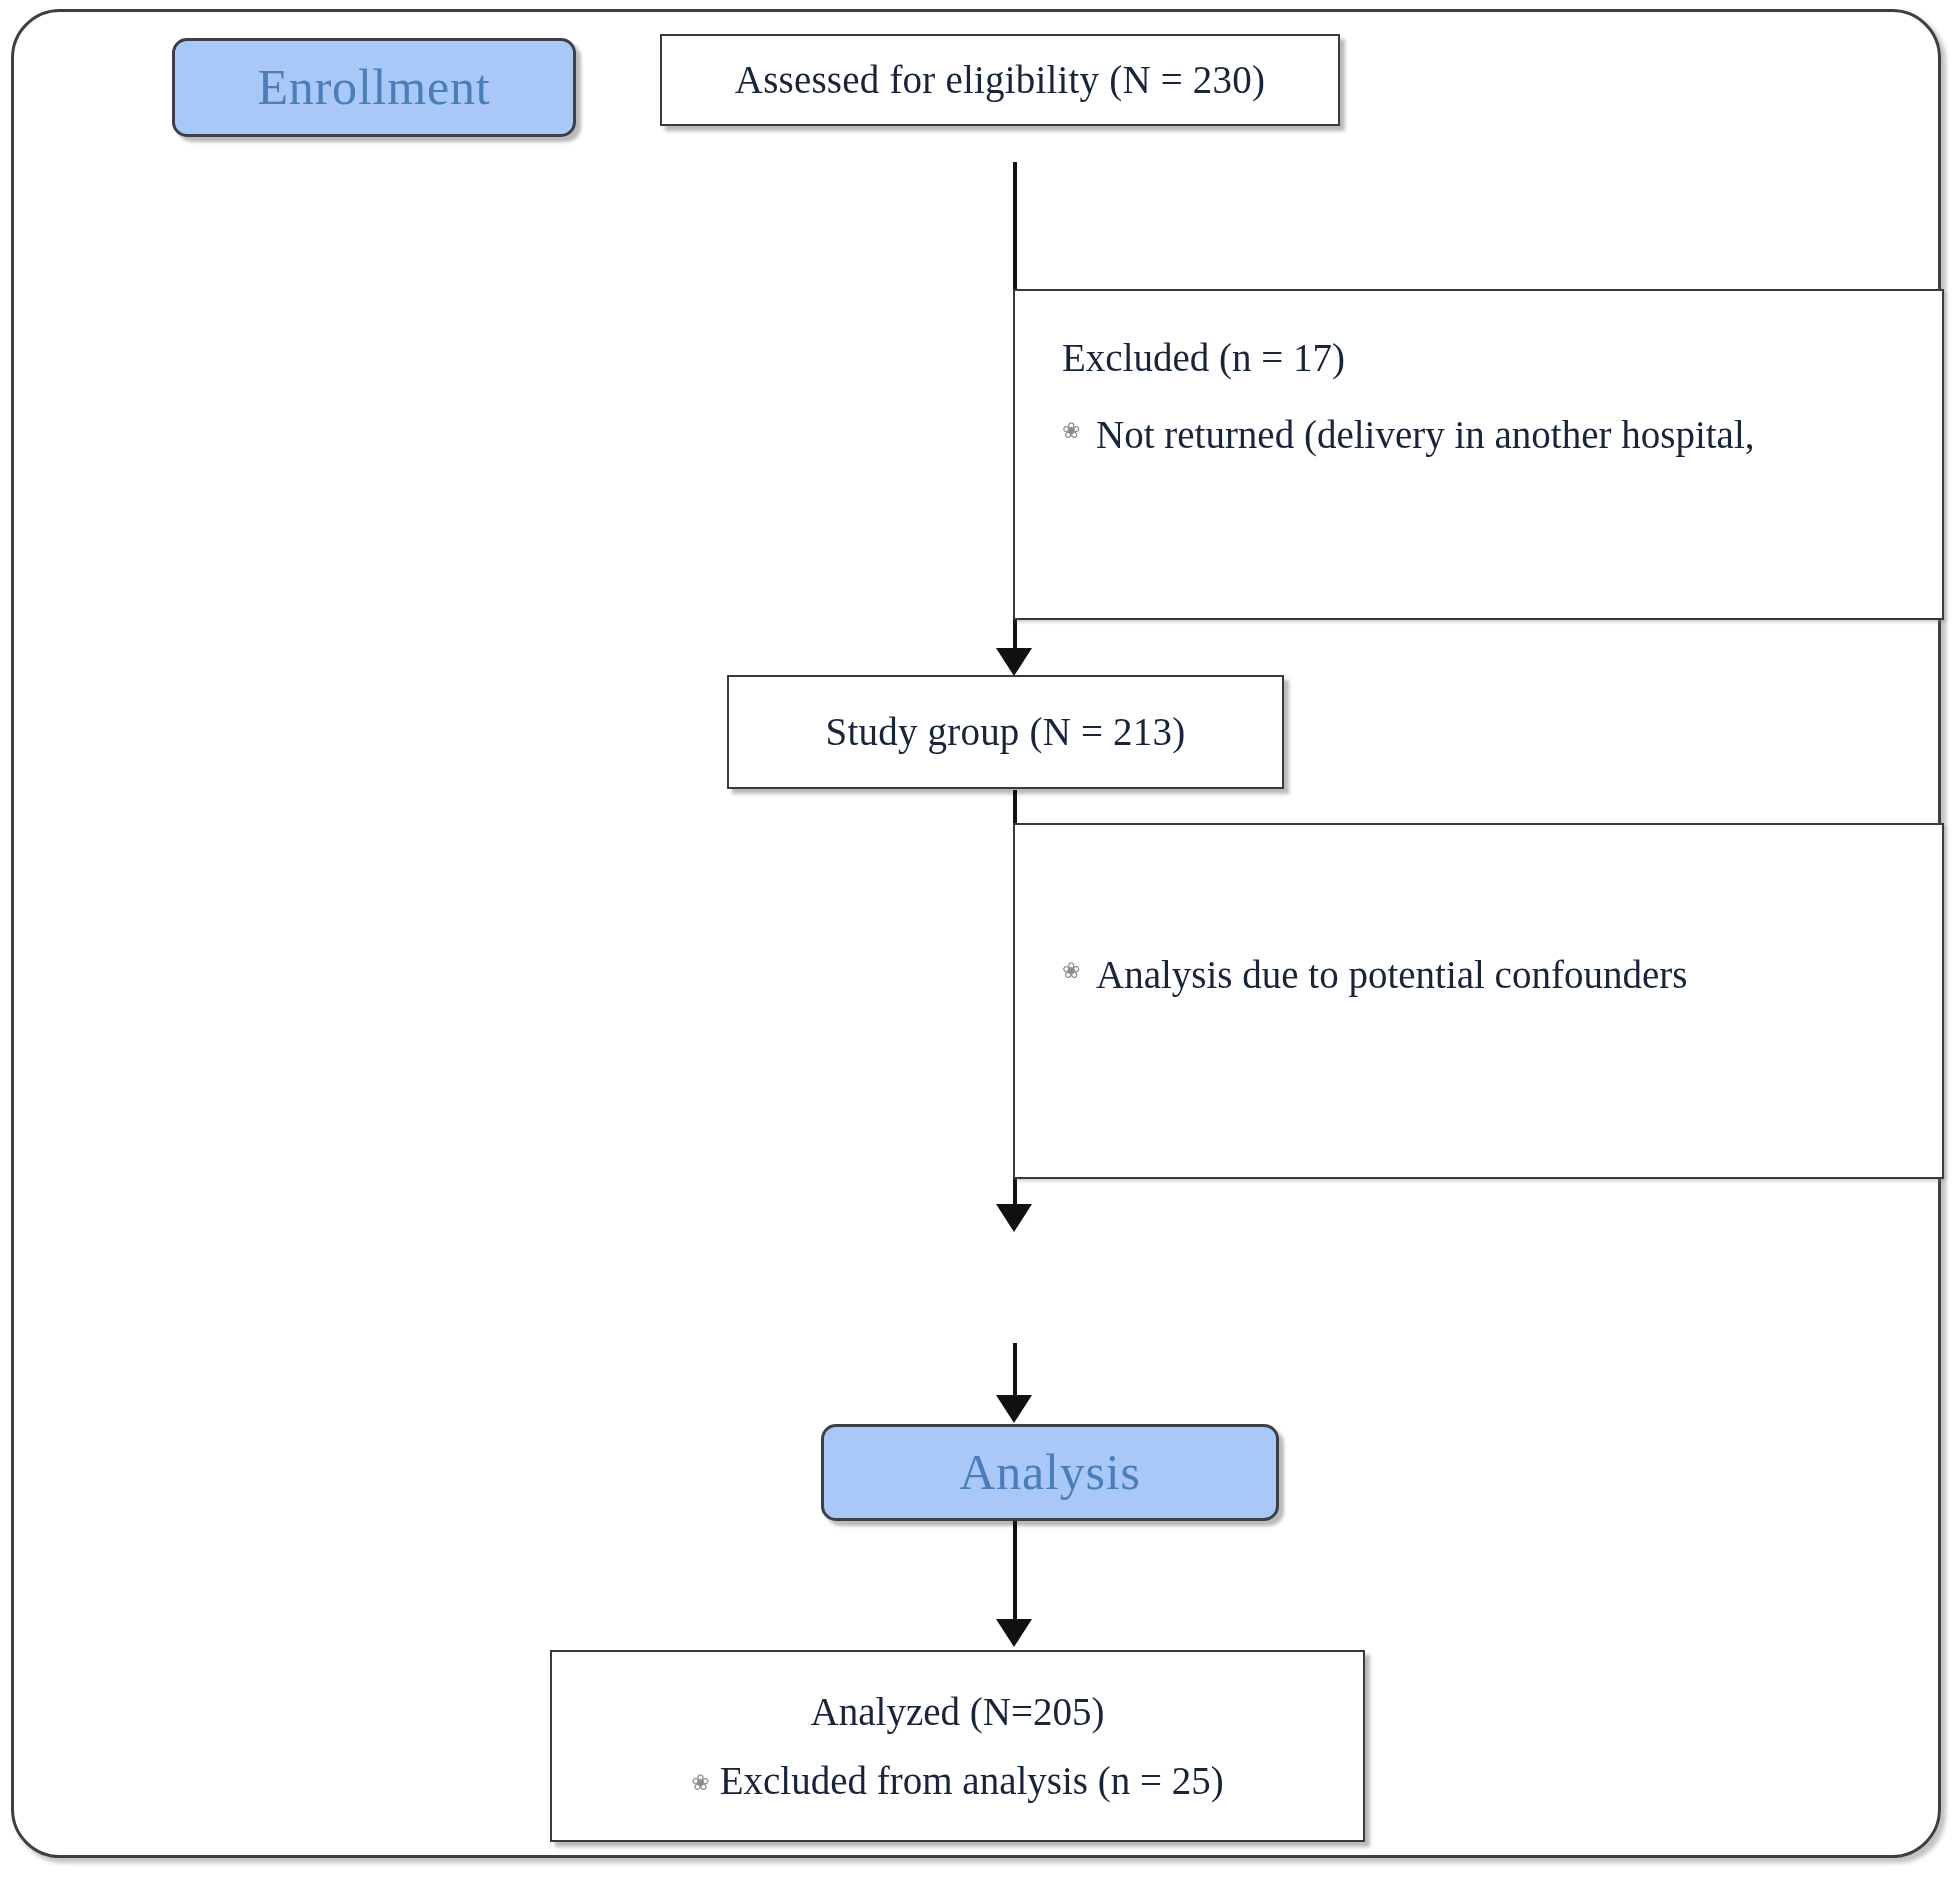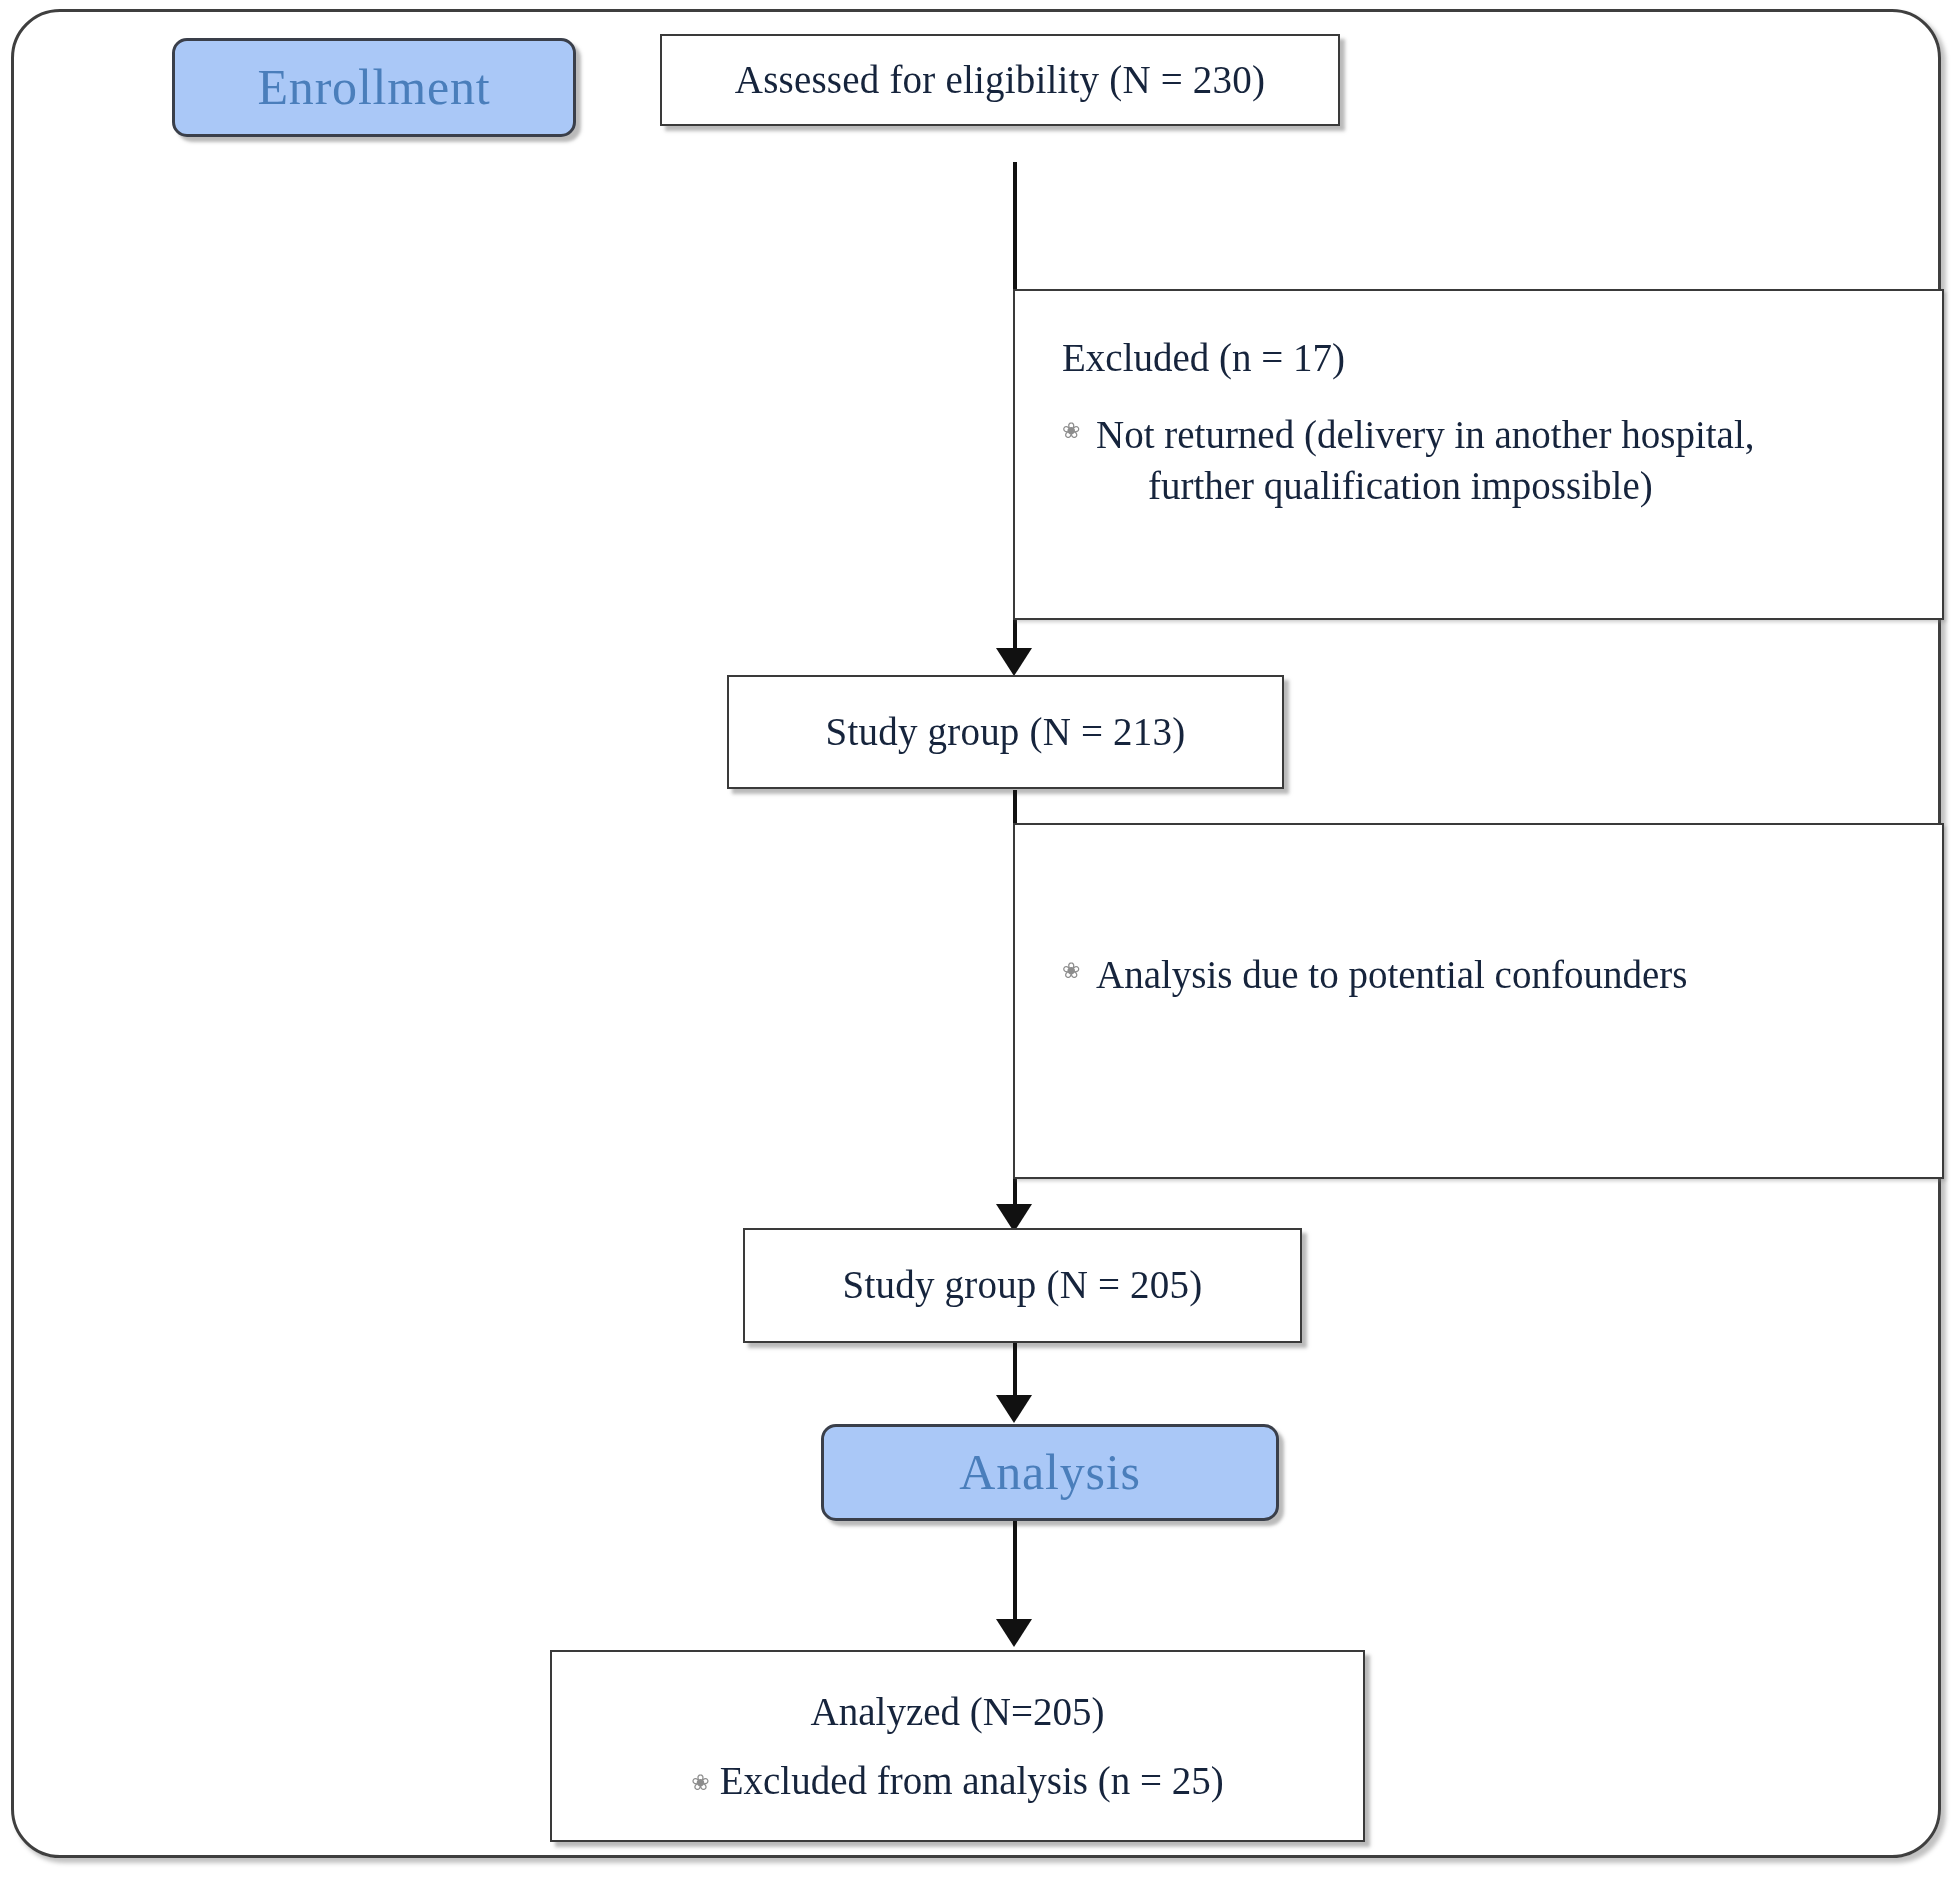--- a/index.html
+++ b/index.html
@@ -175,21 +175,20 @@
   <div class="arrow-head" style="left:996px; top:648px;"></div>
 
   <div class="node plain-right" style="left:1013px; top:289px; width:931px; height:331px;">
     <div class="node-inner left">
       <div class="excl-wrap">
         <div class="excl-head">Excluded (n = 17)</div>
         <div class="excl-item">
           <span class="bullet">❀</span>
           <span class="txt">
             <span>Not returned (delivery in another hospital,</span>
-            <span class="cont">further qualification impossible)</span>
           </span>
         </div>
       </div>
     </div>
   </div>
 
   <div class="node" style="left:727px; top:675px; width:557px; height:114px;">
     <div class="node-inner">
       <span class="label">Study group (N = 213)</span>
     </div>
@@ -204,25 +203,20 @@
         <div class="excl-item excl-gap-2">
           <span class="bullet">❀</span>
           <span class="txt">
             <span>Analysis due to potential confounders</span>
           </span>
         </div>
       </div>
     </div>
   </div>
 
-  <div class="node" style="left:743px; top:1228px; width:559px; height:115px;">
-    <div class="node-inner">
-      <span class="label">Study group (N = 205)</span>
-    </div>
-  </div>
 
   <div class="vline" style="left:1013px; top:1343px; height:57px;"></div>
   <div class="arrow-head" style="left:996px; top:1395px;"></div>
 
   <div class="node blue" style="left:821px; top:1424px; width:458px; height:97px;">
     <div class="node-inner">
       <span class="label blue-text">Analysis</span>
     </div>
   </div>
 

